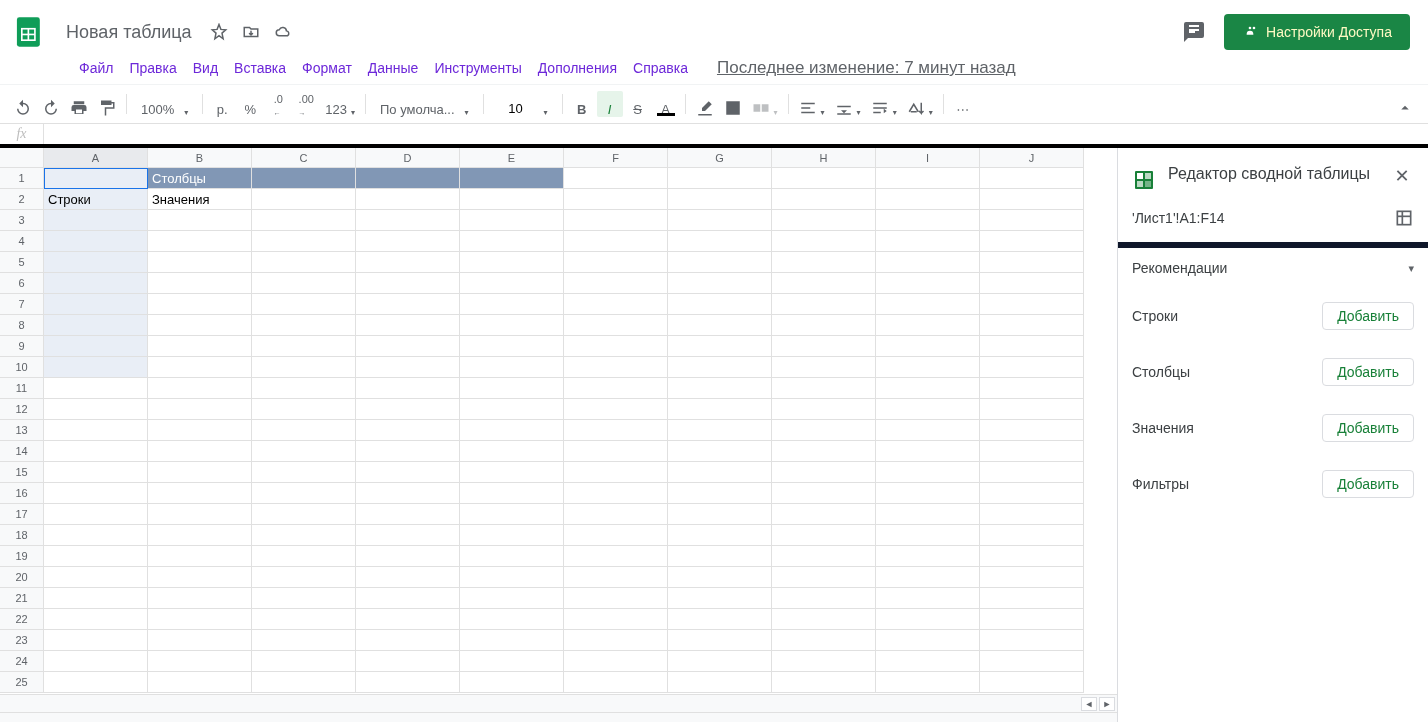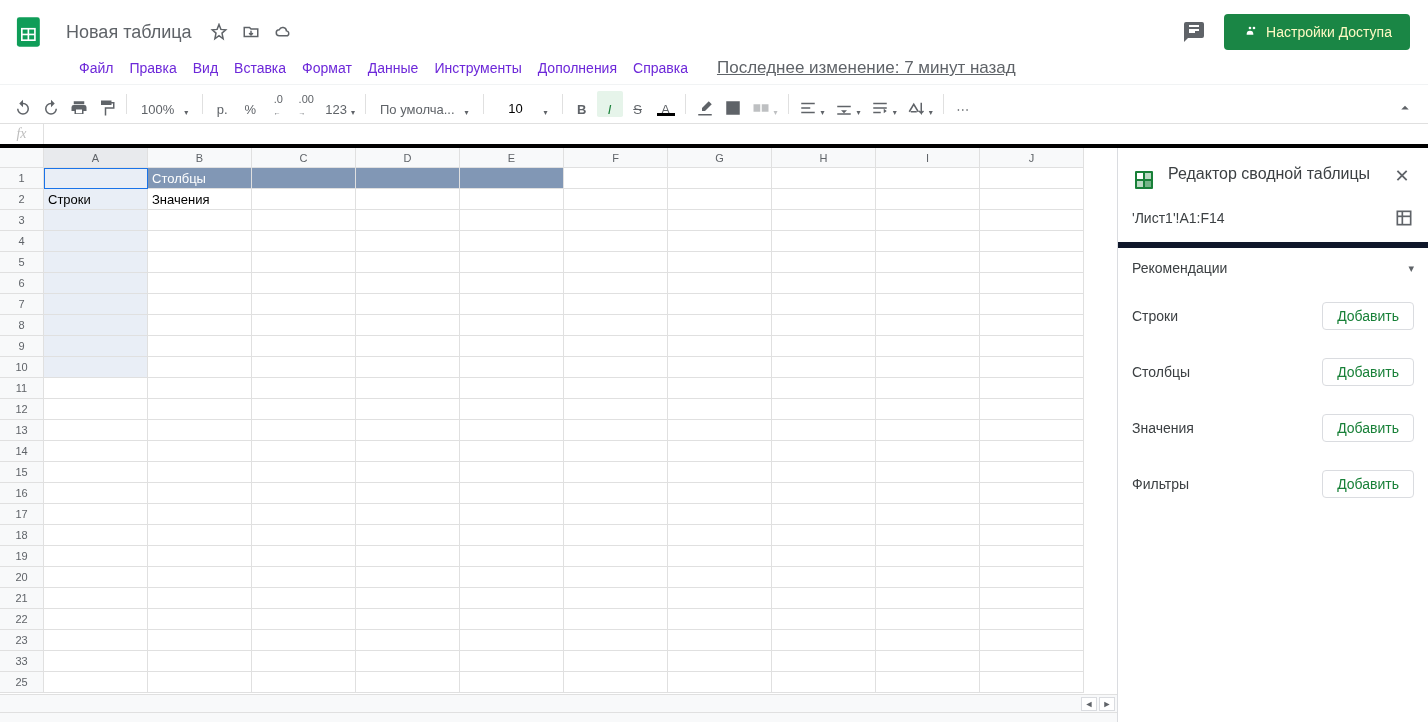--- a/index.html
+++ b/index.html
@@ -516,21 +516,21 @@
             <div class="cell"></div>
             <div class="cell"></div>
             <div class="cell"></div>
             <div class="cell"></div>
             <div class="cell"></div>
             <div class="cell"></div>
             <div class="cell"></div>
             <div class="cell"></div>
             <div class="cell"></div>
             <div class="cell"></div>
-            <div class="rowhead">33</div>
+            <div class="rowhead">24</div>
             <div class="cell"></div>
             <div class="cell"></div>
             <div class="cell"></div>
             <div class="cell"></div>
             <div class="cell"></div>
             <div class="cell"></div>
             <div class="cell"></div>
             <div class="cell"></div>
             <div class="cell"></div>
             <div class="cell"></div>

